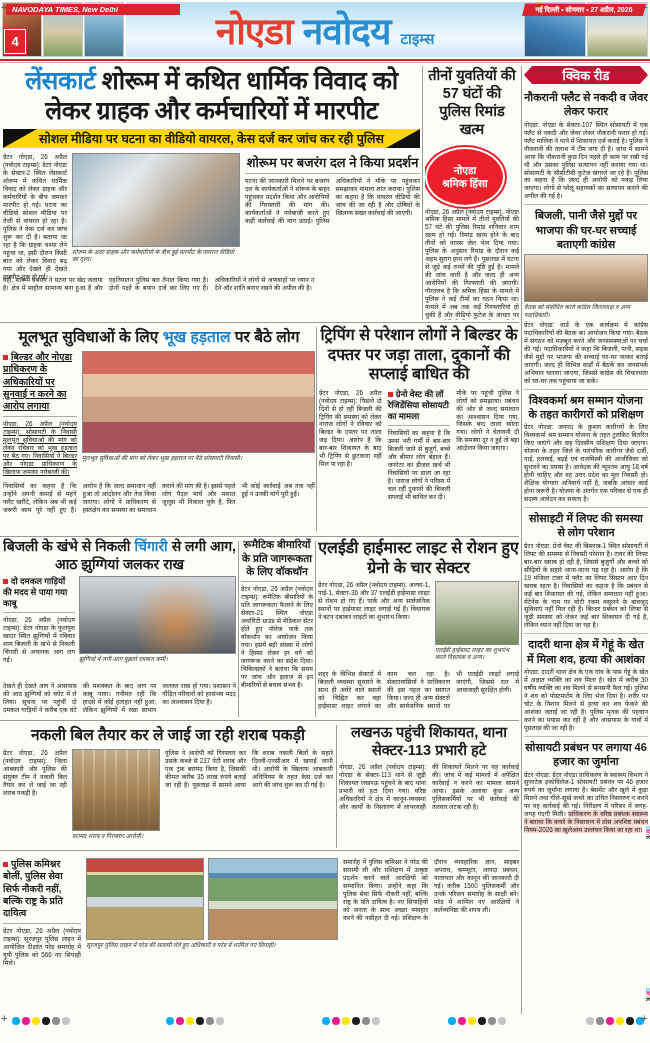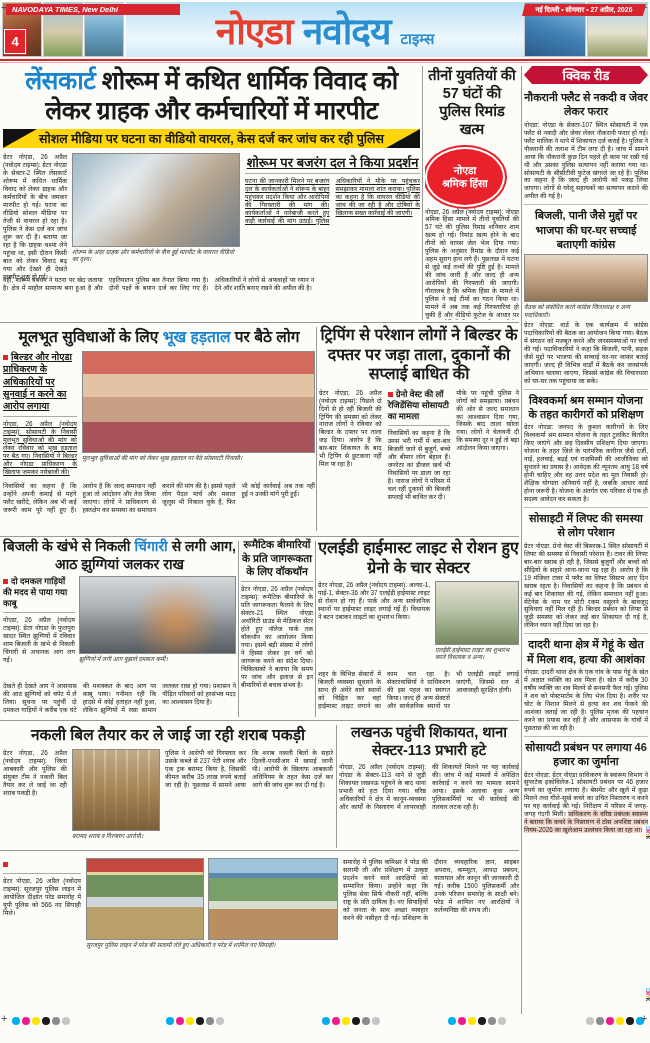--- a/index.html
+++ b/index.html
@@ -43,21 +43,21 @@
   .vline{position:absolute;width:1px;background:#9a9a9a;}
   .hline{position:absolute;height:1px;background:#9a9a9a;}
   
   #lead{left:3px;top:66px;width:417px;height:254px;}
   .lead-head{font-size:25px;line-height:1.18;font-weight:800;text-align:center;letter-spacing:-0.5px;}
   .band{position:relative;margin-top:4px;height:19px;background:#ffd60a;display:flex;align-items:center;
         justify-content:center;font-weight:800;font-size:12.5px;}
   .band::before{content:"";position:absolute;left:0;top:0;border-top:19px solid #111;border-right:34px solid transparent;}
   .band::after{content:"";position:absolute;right:0;top:0;border-bottom:19px solid #111;border-left:34px solid transparent;}
   .lead-row{display:flex;gap:5px;margin-top:5px;height:120px;}
-  .lr1{width:64px;} .lrp{width:168px;} .lr3{flex:1;text-decoration:underline;}
+  .lr1{width:64px;} .lrp{width:168px;} .lr3{flex:1;}
   .ph-show{height:92px;background:
       radial-gradient(circle at 30% 45%,rgba(255,255,255,.35),transparent 35%),
       linear-gradient(135deg,#9fb8c6,#dde5e8 32%,#b7a58f 62%,#6f7d88);}
   .cross{font-weight:800;font-size:13px;text-align:center;border-bottom:1px solid #aaa;padding-bottom:2px;margin-bottom:3px;}
   .lead-bot{margin-top:3px;}
   
   #remand{left:425px;top:66px;width:94px;height:254px;}
   .rem-head{font-size:14.5px;font-weight:800;text-align:center;line-height:1.25;}
   .badge{float:left;width:76px;height:56px;border-radius:50%;background:#e8212b;color:#fff;display:flex;
        flex-direction:column;align-items:center;justify-content:center;font-weight:800;font-size:10.5px;
@@ -313,21 +313,21 @@
   </div>
 
   <div class="sec" id="luck">
     <div class="lkh">लखनऊ पहुंची शिकायत, थाना सेक्टर-113 प्रभारी हटे</div>
     <div class="btxt cols2 lkb">नोएडा, 26 अप्रैल (नवोदय टाइम्स): नोएडा के सेक्टर-113 थाने से जुड़ी शिकायत लखनऊ पहुंचने के बाद थाना प्रभारी को हटा दिया गया। वरिष्ठ अधिकारियों ने क्षेत्र में कानून-व्यवस्था और कार्यों के निस्तारण में लापरवाही की शिकायतें मिलने पर यह कार्रवाई की। जांच में कई मामलों में अपेक्षित कार्रवाई न करने का मामला सामने आया। इसके अलावा कुछ अन्य पुलिसकर्मियों पर भी कार्रवाई की तलवार लटक रही है।</div>
   </div>
 
   <div class="sec" id="parade">
     <div class="prow">
       <div class="pc1">
-        <div class="bull"><span class="sq"></span></div>
+        <div class="bull"><span class="sq"></span><span>पुलिस कमिश्नर बोलीं, पुलिस सेवा सिर्फ नौकरी नहीं, बल्कि राष्ट्र के प्रति दायित्व</span></div>
         <div class="btxt">ग्रेटर नोएडा, 26 अप्रैल (नवोदय टाइम्स): सूरजपुर पुलिस लाइन में आयोजित दीक्षांत परेड समारोह में यूपी पुलिस को 566 नए सिपाही मिले।</div>
       </div>
       <div class="pmid">
         <div class="pphotos">
           <div class="photo ph-par1"></div>
           <div class="photo ph-par2"></div>
         </div>
         <div class="caption">सूरजपुर पुलिस लाइन में परेड की सलामी लेते हुए अधिकारी व परेड में शामिल नए सिपाही।</div>
       </div>
       <div class="pc3 btxt cols2">समारोह में पुलिस कमिश्नर ने परेड की सलामी ली और प्रशिक्षण में उत्कृष्ट प्रदर्शन करने वाले आरक्षियों को सम्मानित किया। उन्होंने कहा कि पुलिस सेवा सिर्फ नौकरी नहीं, बल्कि राष्ट्र के प्रति दायित्व है। नए सिपाहियों को जनता के साथ अच्छा व्यवहार करने की नसीहत दी गई। प्रशिक्षण के दौरान व्यवहारिक ज्ञान, साइबर अपराध, कम्प्यूटर, आपदा प्रबंधन, यातायात और कानून की जानकारी दी गई। करीब 1500 पुलिसकर्मी और उनके परिजन समारोह के साक्षी बने। परेड में शामिल नए आरक्षियों ने कर्तव्यनिष्ठा की शपथ ली।</div>

